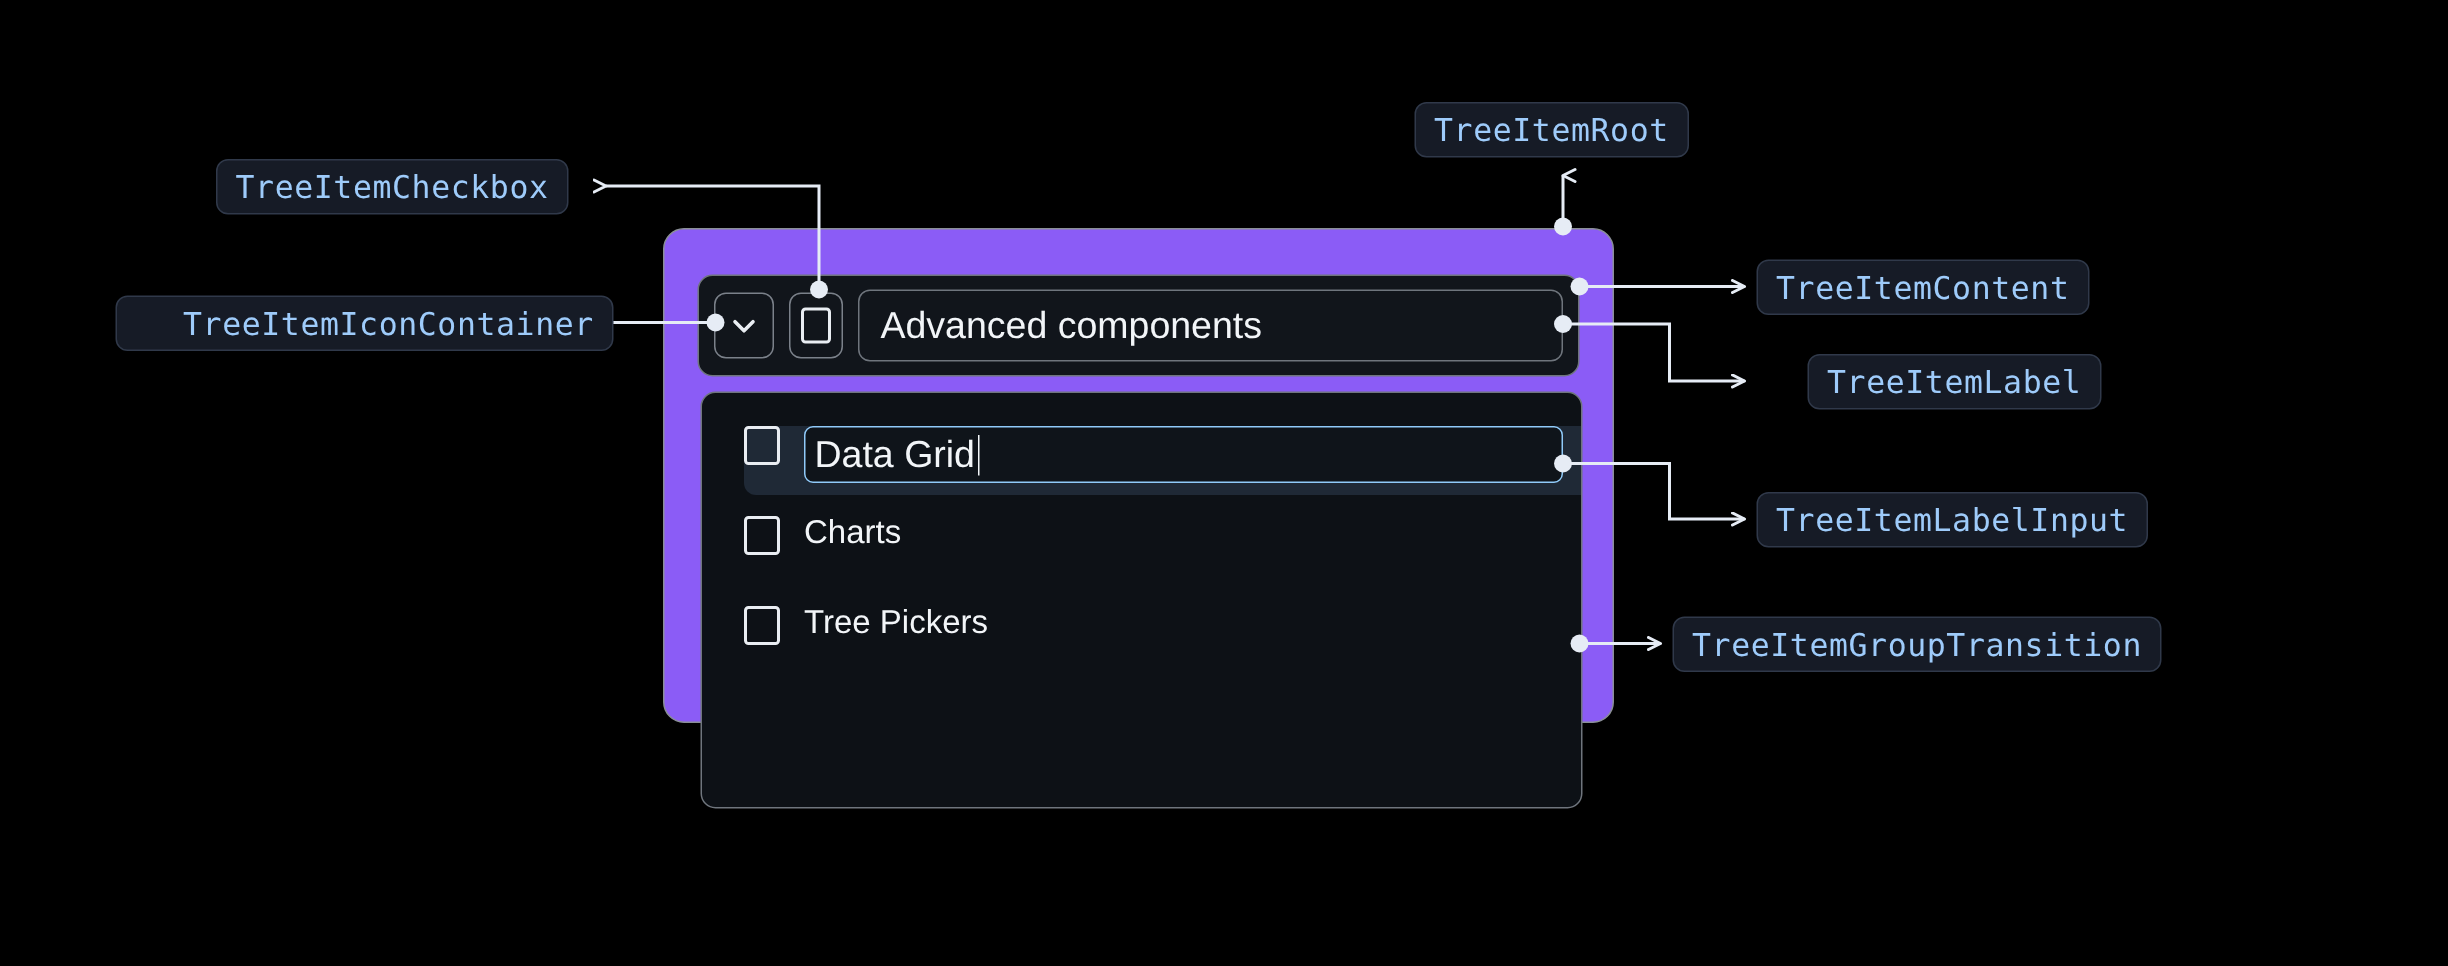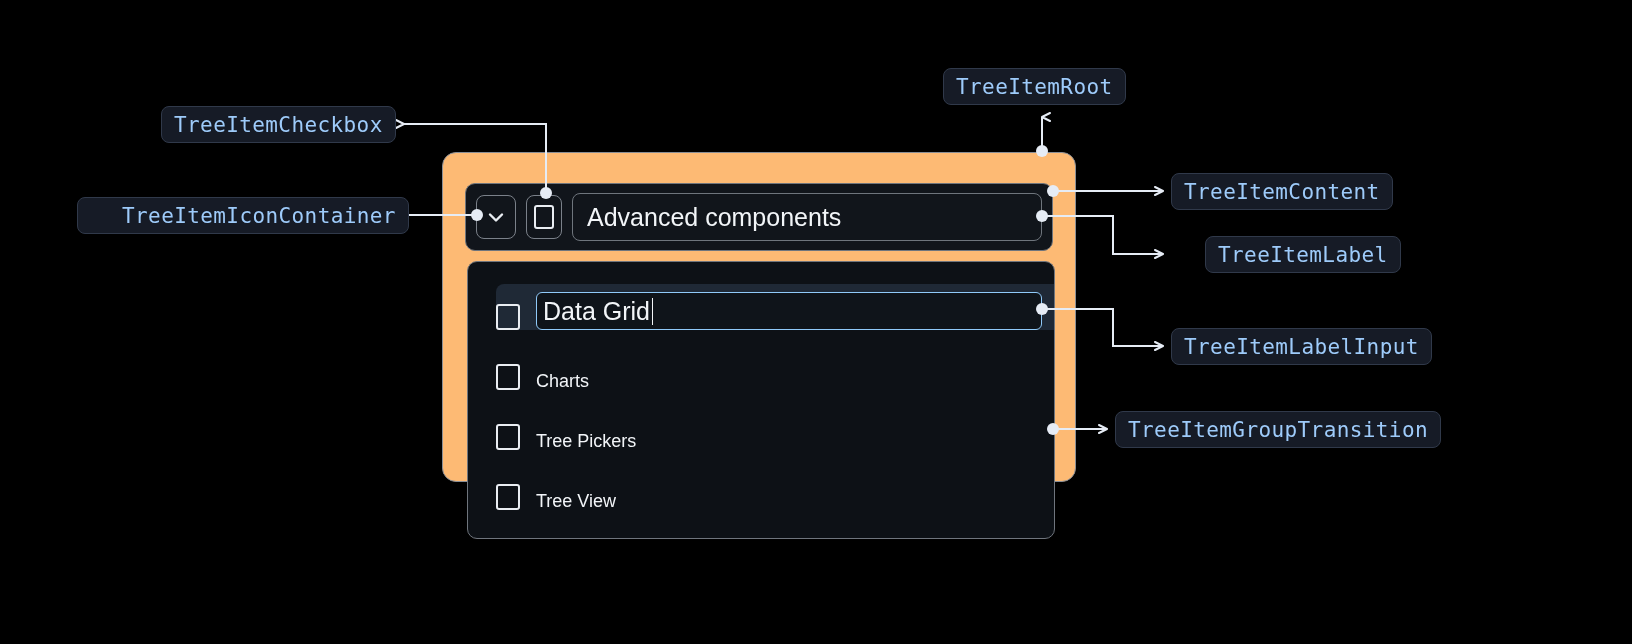--- a/index.html
+++ b/index.html
@@ -46,21 +46,21 @@
   }
 
   
   .tree-root {
     position: absolute;
     left: 442px;
     top: 152px;
     width: 634px;
     height: 330px;
     box-sizing: border-box;
-    background: #fdba74;
+    background: #8b5cf6;
     border: 1px solid #8a8f96;
     border-radius: 14px;
     z-index: 2;
   }
 
   .tree-content {
     position: absolute;
     left: 22px;
     top: 30px;
     width: 588px;
@@ -137,21 +137,21 @@
     border-radius: 10px;
     padding-top: 22px;
   }
 
   .tree-item {
     position: relative;
     box-sizing: border-box;
     height: 46px;
     margin: 0 12px 0 28px;
     display: flex;
-    align-items: flex-end;
+    align-items: flex-start;
     gap: 16px;
     border-radius: 6px;
   }
   .tree-item + .tree-item { margin-top: 14px; }
 
   .tree-item.selected {
     background: #1f2936;
     border-top-left-radius: 8px;
     border-bottom-left-radius: 8px;
     border-top-right-radius: 0;
@@ -165,21 +165,21 @@
     width: 24px;
     height: 26px;
     border: 2px solid #e9edf2;
     border-radius: 3px;
     flex: 0 0 auto;
     background: transparent;
   }
 
   .item-label {
     color: #f2f5f8;
-    font-size: 18px;
+    font-size: 22px;
     line-height: 1;
   }
 
   .item-input {
     box-sizing: border-box;
     flex: 1 1 auto;
     height: 38px;
     background: #0f141a;
     border: 1px solid #90caf9;
     border-radius: 6px;
@@ -234,21 +234,21 @@
     <circle cx="1042" cy="151" r="6"></circle>
     <circle cx="546" cy="193" r="6"></circle>
     <circle cx="477" cy="215" r="6"></circle>
     <circle cx="1053" cy="191" r="6"></circle>
     <circle cx="1042" cy="216" r="6"></circle>
     <circle cx="1042" cy="309" r="6"></circle>
     <circle cx="1053" cy="429" r="6"></circle>
   </g>
 </svg>
 
-<div class="chip" style="left:161px; top:106px; height:37px;">
+<div class="chip" style="left:144px; top:106px; height:37px;">
   <span>TreeItemCheckbox</span>
 </div>
 
 <div class="chip" style="left:77px; top:197px; height:37px;padding-left:44px;">
   <span>TreeItemIconContainer</span>
 </div>
 
 <div class="chip" style="left:943px; top:68px; height:37px;">
   <span>TreeItemRoot</span>
 </div>
@@ -303,19 +303,15 @@
     <div class="tree-item">
       <span class="item-cb"></span>
       <span class="item-label">Charts</span>
     </div>
 
     <div class="tree-item">
       <span class="item-cb"></span>
       <span class="item-label">Tree Pickers</span>
     </div>
 
-    <div class="tree-item">
-      <span class="item-cb"></span>
-      <span class="item-label">Tree View</span>
-    </div>
 
   </div>
 </div>
 
 </body></html>

